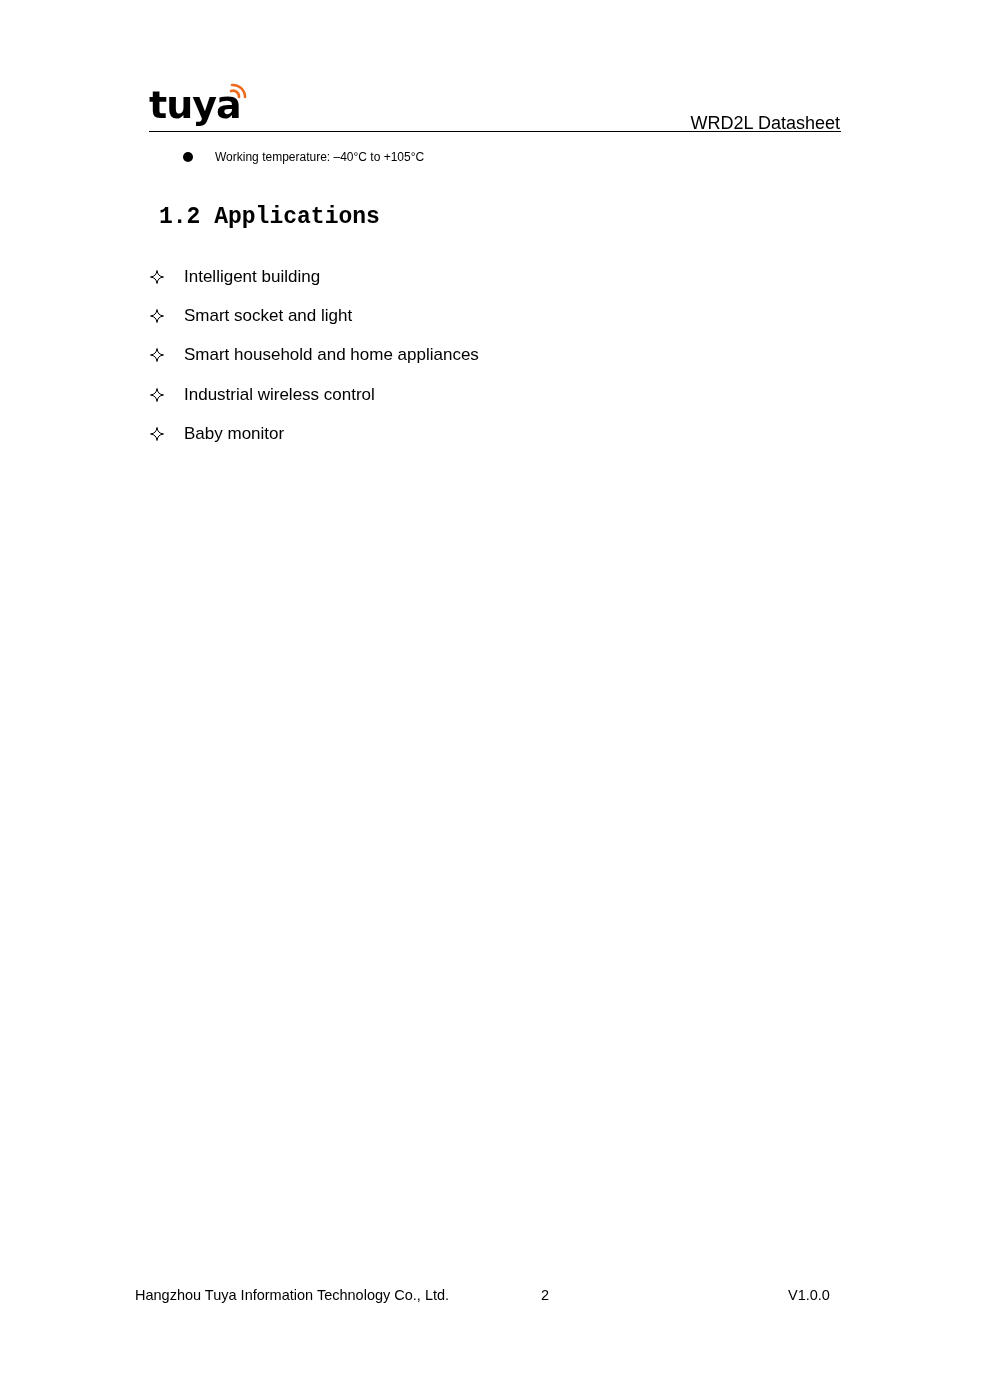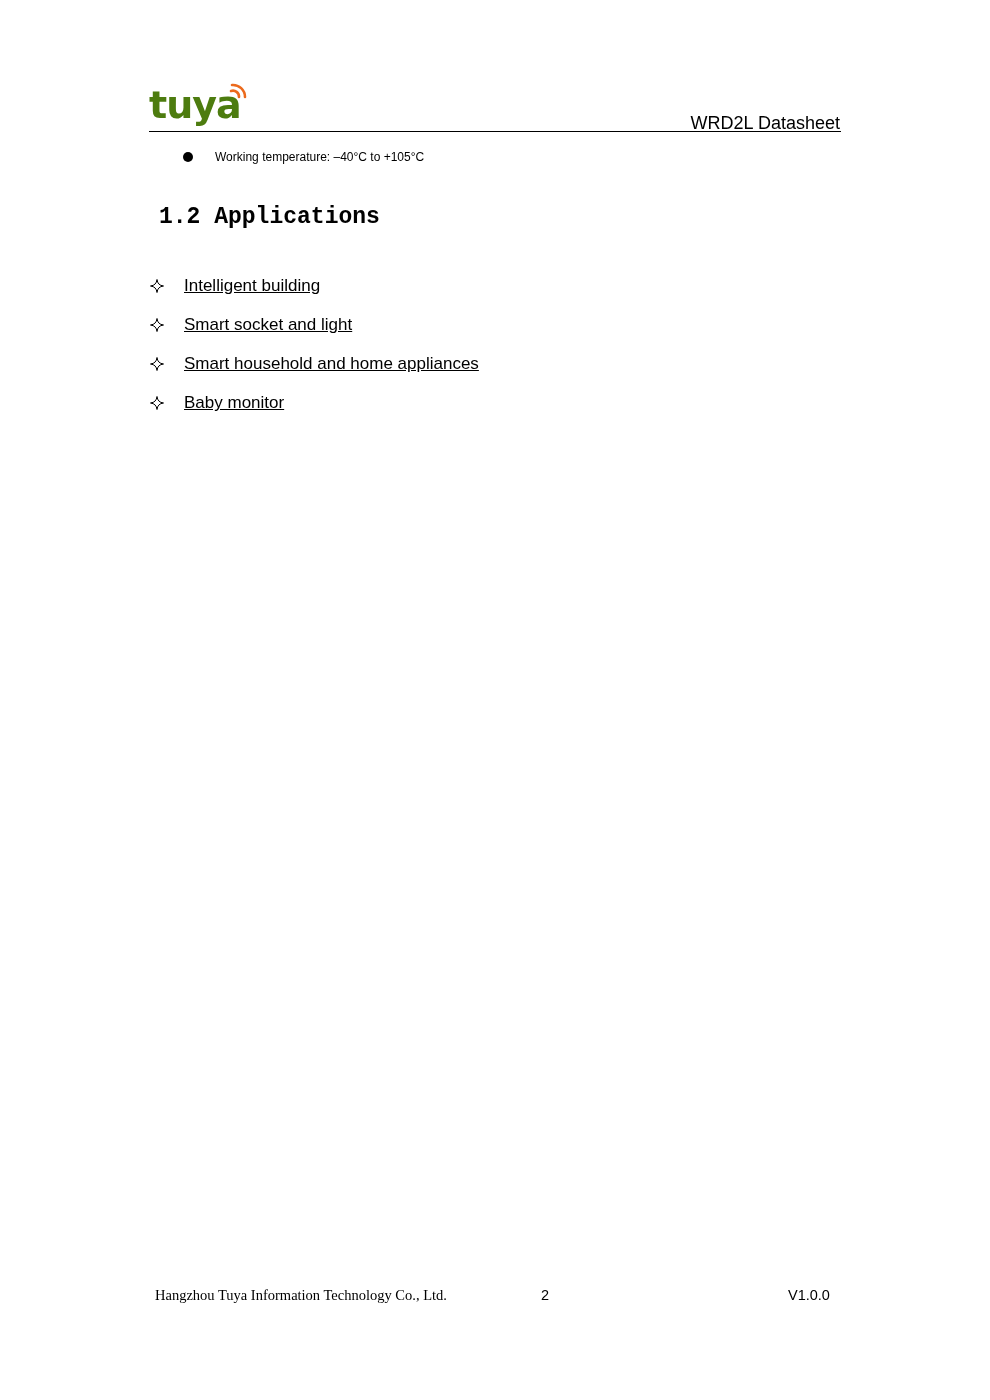--- a/index.html
+++ b/index.html
@@ -1,29 +1,29 @@
 <!DOCTYPE html>
 <html><head>
   <meta charset="utf-8">
   <style>
     html, body { margin: 0; padding: 0; background: #ffffff; }
     body { width: 990px; height: 1400px; position: relative; font-family: "Liberation Sans", sans-serif; color: #000; overflow: hidden; }
     .logo { position: absolute; left: 149px; top: 82px; width: 100px; height: 46px; }
-    .logo-text { position: absolute; left: 0; top: 0; font-family: "DejaVu Sans", sans-serif; font-weight: bold; font-size: 38px; color: #4d7c0f; letter-spacing: -1px; line-height: 46px; }
+    .logo-text { position: absolute; left: 0; top: 0; font-family: "DejaVu Sans", sans-serif; font-weight: bold; font-size: 38px; color: #000000; letter-spacing: -1px; line-height: 46px; }
     .logo-wave { position: absolute; left: 78px; top: 0px; width: 22px; height: 22px; }
     .header-title { position: absolute; right: 150px; top: 113px; font-size: 18px; }
     .header-rule { position: absolute; left: 149px; top: 131px; width: 692px; height: 0; border-top: 1.5px solid #000; }
     .bullet-row { position: absolute; left: 183px; top: 150px; font-size: 12px; display: flex; align-items: center; }
     .dot { width: 10px; height: 10px; border-radius: 50%; background: #000; margin-right: 22px; }
     .section-title { position: absolute; left: 159px; top: 204px; font-size: 23px; font-weight: bold; font-family: Liberation Mono, monospace; }
     .app-list { position: absolute; left: 149px; top: 266px; margin: 0; padding: 0; list-style: none; }
-    .app-item { height: 39.2px; display: flex; align-items: center; font-size: 17px; line-height: 22px; text-decoration: underline; }
+    .app-item { height: 39.2px; display: flex; align-items: flex-start; font-size: 17px; line-height: 22px; }
     .diamond { width: 16px; height: 22px; margin-right: 19px; display: flex; align-items: center; justify-content: center; }
     .footer { position: absolute; top: 1287px; font-size: 14.5px; }
-    .footer-company { left: 155px; font-family: Liberation Serif, serif; }
+    .footer-company { left: 135px; }
     .footer-page { left: 541px; }
     .footer-version { left: 788px; }
   </style>
 </head>
 <body>
 
 <div class="logo">
   <span class="logo-text">tuya</span>
   <svg class="logo-wave" viewBox="0 0 22 22">
     <path d="M4 9 A6 6 0 0 1 12 15" fill="none" stroke="#ec6a1c" stroke-width="2.6" stroke-linecap="round"></path>
@@ -65,19 +65,27 @@
         </svg>
       </span>
     <span>Smart household and home appliances</span>
   </li>
   <li class="app-item">
     <span class="diamond">
         <svg width="14" height="14" viewBox="0 0 14 14">
           <path d="M7 0.5 Q7.6 6.4 13.5 7 Q7.6 7.6 7 13.5 Q6.4 7.6 0.5 7 Q6.4 6.4 7 0.5 Z" fill="none" stroke="#000" stroke-width="1"></path>
         </svg>
       </span>
+    <span>Industrial wireless control</span>
+  </li>
+  <li class="app-item">
+    <span class="diamond">
+        <svg width="14" height="14" viewBox="0 0 14 14">
+          <path d="M7 0.5 Q7.6 6.4 13.5 7 Q7.6 7.6 7 13.5 Q6.4 7.6 0.5 7 Q6.4 6.4 7 0.5 Z" fill="none" stroke="#000" stroke-width="1"></path>
+        </svg>
+      </span>
     <span>Baby monitor</span>
   </li>
 </ul>
 
 <div class="footer footer-company">Hangzhou Tuya Information Technology Co., Ltd.</div>
 <div class="footer footer-page">2</div>
 <div class="footer footer-version">V1.0.0</div>
 
 </body></html>

